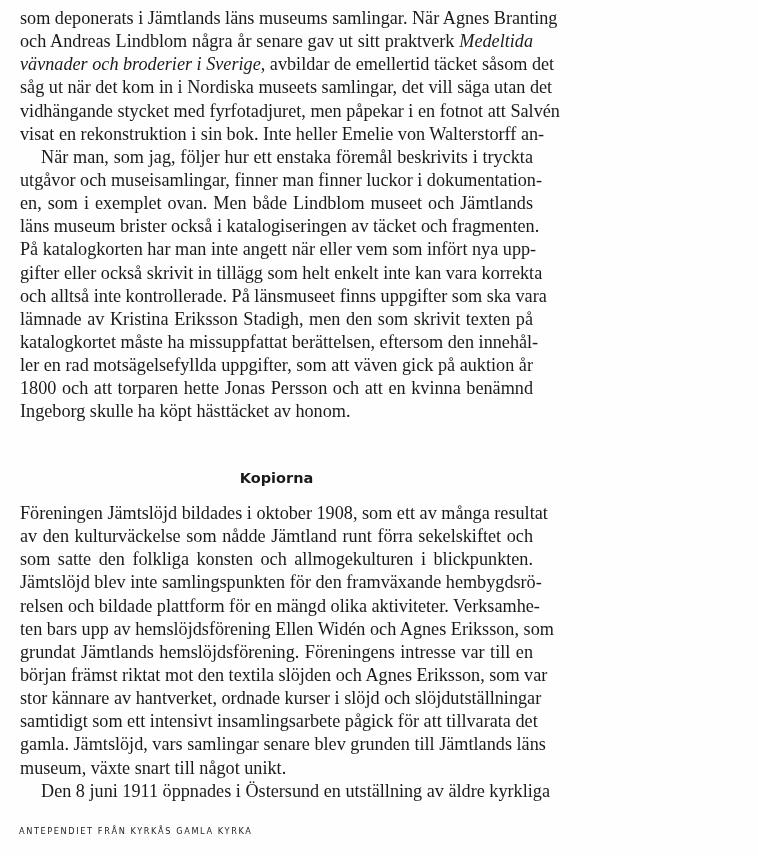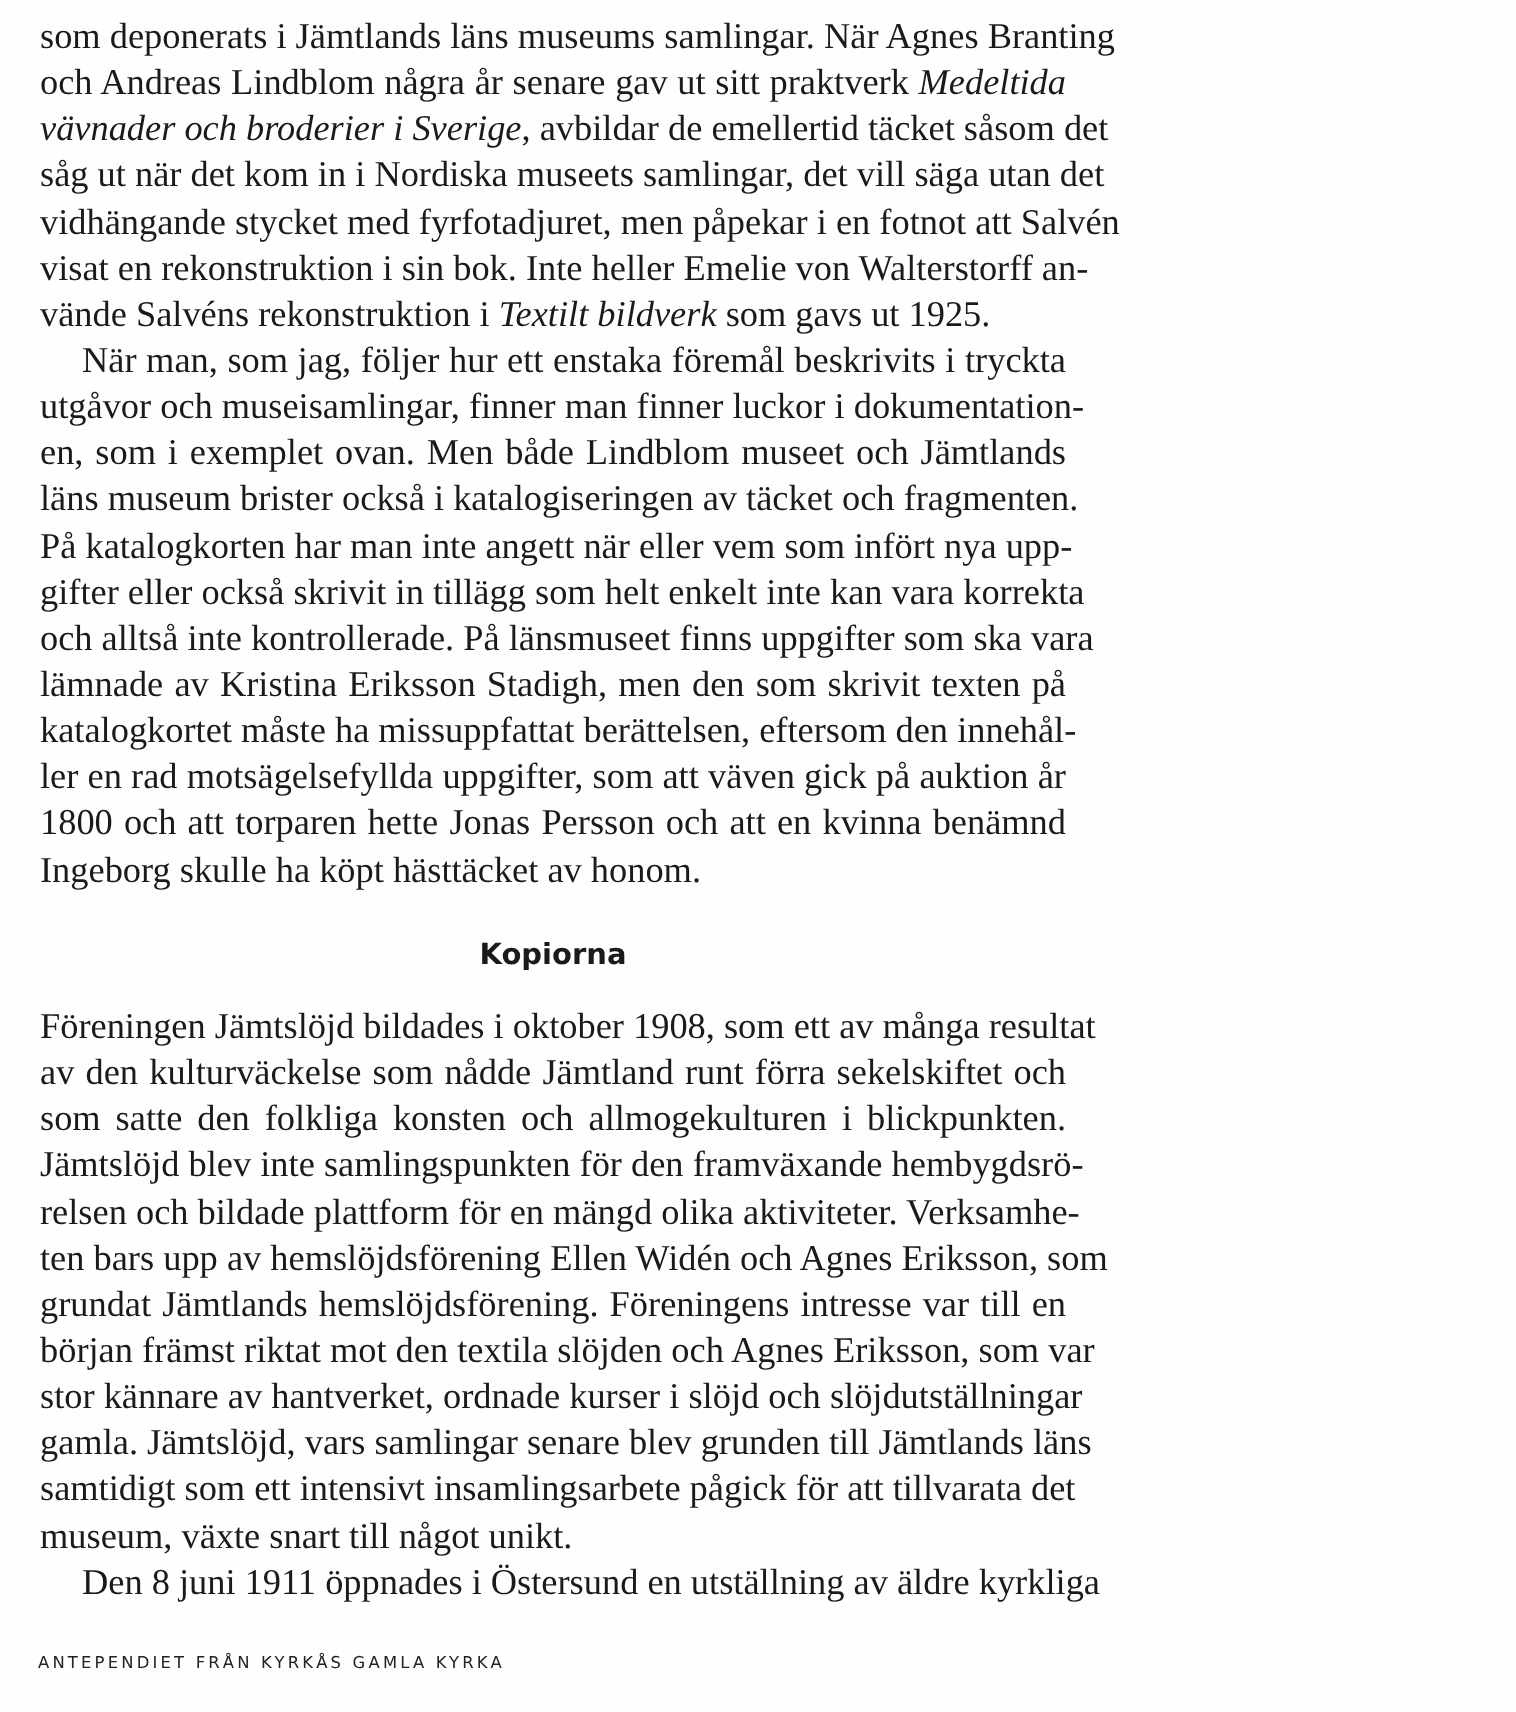--- a/index.html
+++ b/index.html
@@ -20,21 +20,20 @@
 <body>
 
 <div class="page">
   <div class="col sec1" id="sec1">
       <span class="line">som deponerats i Jämtlands läns museums samlingar. När Agnes Branting</span>
       <span class="line"><span>och Andreas Lindblom några år senare gav ut sitt praktverk </span><i>Medeltida</i></span>
       <span class="line"><i>vävnader och broderier i Sverige</i><span>, avbildar de emellertid täcket såsom det</span></span>
       <span class="line">såg ut när det kom in i Nordiska museets samlingar, det vill säga utan det</span>
       <span class="line">vidhängande stycket med fyrfotadjuret, men påpekar i en fotnot att Salvén</span>
       <span class="line">visat en rekonstruktion i sin bok. Inte heller Emelie von Walterstorff an-</span>
-      <span class="line last"><span>vände Salvéns rekonstruktion i </span><i>Textilt bildverk</i><span> som gavs ut 1925.</span></span>
       <span class="line indent">När man, som jag, följer hur ett enstaka föremål beskrivits i tryckta</span>
       <span class="line">utgåvor och museisamlingar, finner man finner luckor i dokumentation-</span>
       <span class="line">en, som i exemplet ovan. Men både Lindblom museet och Jämtlands</span>
       <span class="line">läns museum brister också i katalogiseringen av täcket och fragmenten.</span>
       <span class="line">På katalogkorten har man inte angett när eller vem som infört nya upp-</span>
       <span class="line">gifter eller också skrivit in tillägg som helt enkelt inte kan vara korrekta</span>
       <span class="line">och alltså inte kontrollerade. På länsmuseet finns uppgifter som ska vara</span>
       <span class="line">lämnade av Kristina Eriksson Stadigh, men den som skrivit texten på</span>
       <span class="line">katalogkortet måste ha missuppfattat berättelsen, eftersom den innehål-</span>
       <span class="line">ler en rad motsägelsefyllda uppgifter, som att väven gick på auktion år</span>
@@ -45,20 +44,20 @@
   <div class="col sec2" id="sec2">
       <span class="line">Föreningen Jämtslöjd bildades i oktober 1908, som ett av många resultat</span>
       <span class="line">av den kulturväckelse som nådde Jämtland runt förra sekelskiftet och</span>
       <span class="line">som satte den folkliga konsten och allmogekulturen i blickpunkten.</span>
       <span class="line">Jämtslöjd blev inte samlingspunkten för den framväxande hembygdsrö-</span>
       <span class="line">relsen och bildade plattform för en mängd olika aktiviteter. Verksamhe-</span>
       <span class="line">ten bars upp av hemslöjdsförening Ellen Widén och Agnes Eriksson, som</span>
       <span class="line">grundat Jämtlands hemslöjdsförening. Föreningens intresse var till en</span>
       <span class="line">början främst riktat mot den textila slöjden och Agnes Eriksson, som var</span>
       <span class="line">stor kännare av hantverket, ordnade kurser i slöjd och slöjdutställningar</span>
+      <span class="line">samtidigt som ett intensivt insamlingsarbete pågick för att tillvarata det</span>
       <span class="line">gamla. Jämtslöjd, vars samlingar senare blev grunden till Jämtlands läns</span>
-      <span class="line">samtidigt som ett intensivt insamlingsarbete pågick för att tillvarata det</span>
       <span class="line last">museum, växte snart till något unikt.</span>
       <span class="line indent">Den 8 juni 1911 öppnades i Östersund en utställning av äldre kyrkliga</span>
     </div>
   <div class="footer-title">ANTEPENDIET FRÅN KYRKÅS GAMLA KYRKA</div>
   <div class="page-num">91</div>
 </div>
 
 </body></html>

